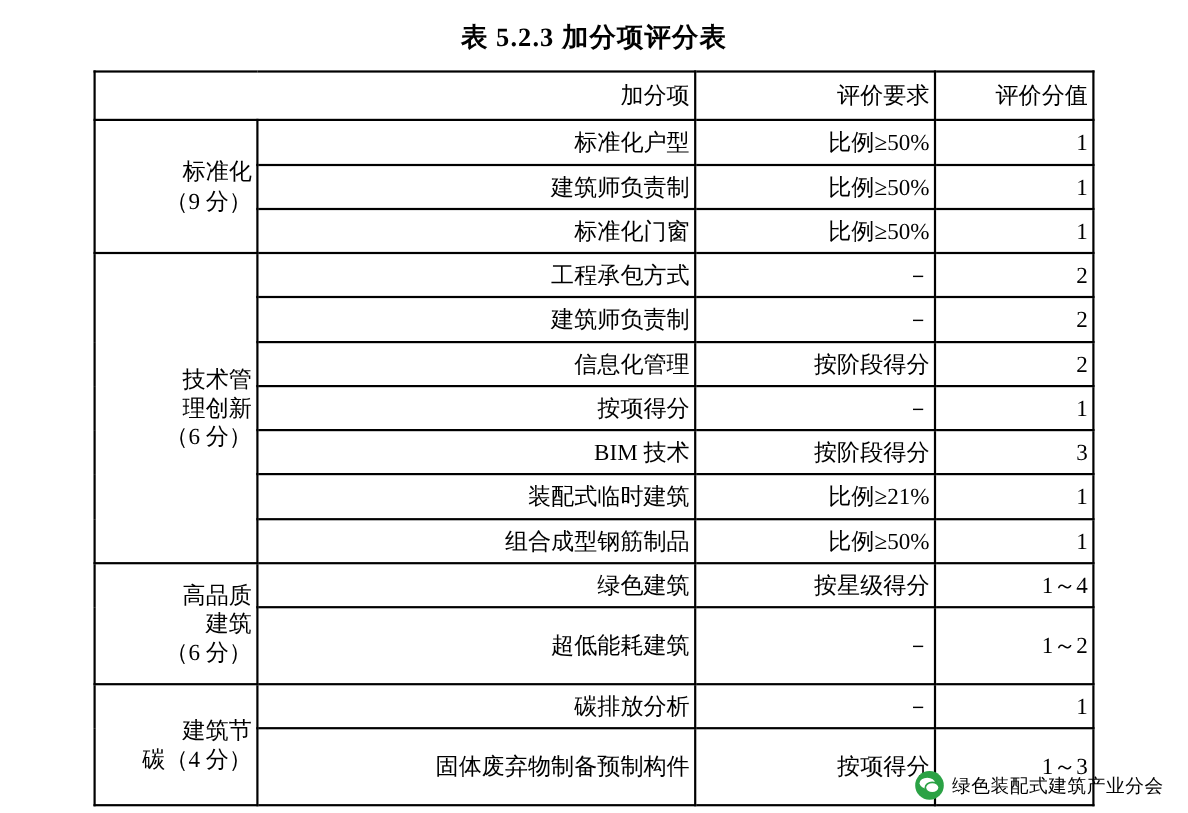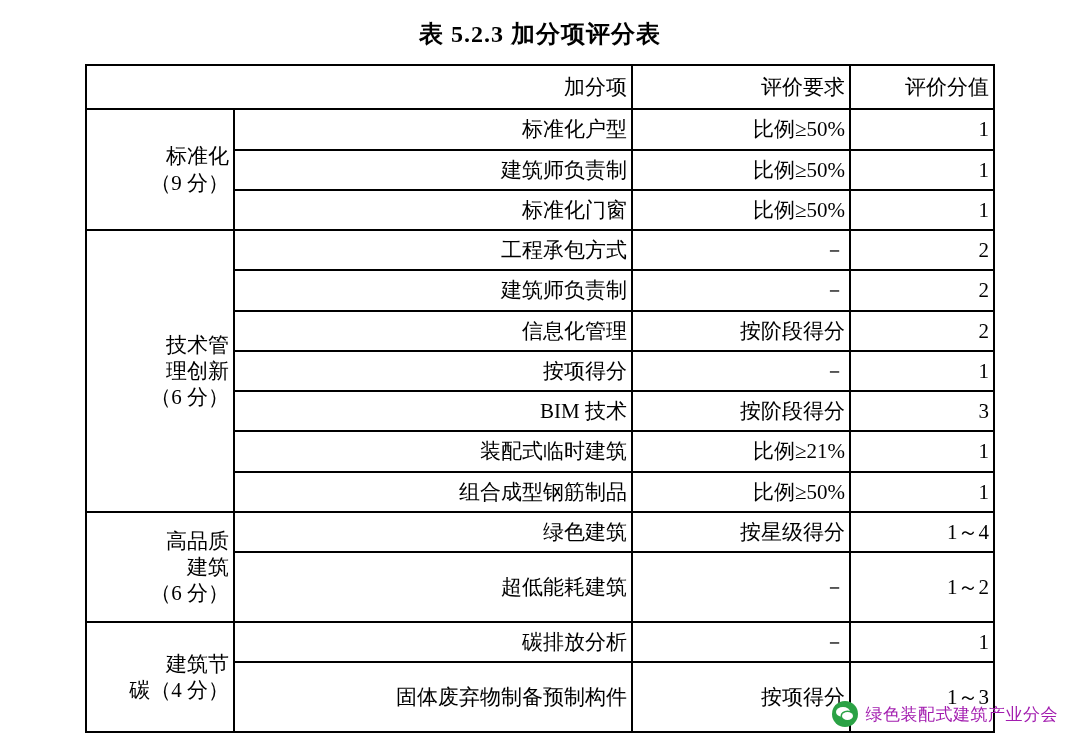--- a/index.html
+++ b/index.html
@@ -91,21 +91,21 @@
     width: 11px;
     height: 8px;
     background: #ffffff;
     border-radius: 50%;
     left: 10px;
     top: 11px;
     box-shadow: 0 0 0 1.5px #2ba245;
   }
   .footer-text {
     font-size: 17px;
-    color: #a21caf;
+    color: #000000;
     font-family: Liberation Sans, sans-serif;
     letter-spacing: 0.5px;
   }
 </style>
 </head>
 <body>
 
 <div class="page">
 
   <div class="title">表 5.2.3  加分项评分表</div>

